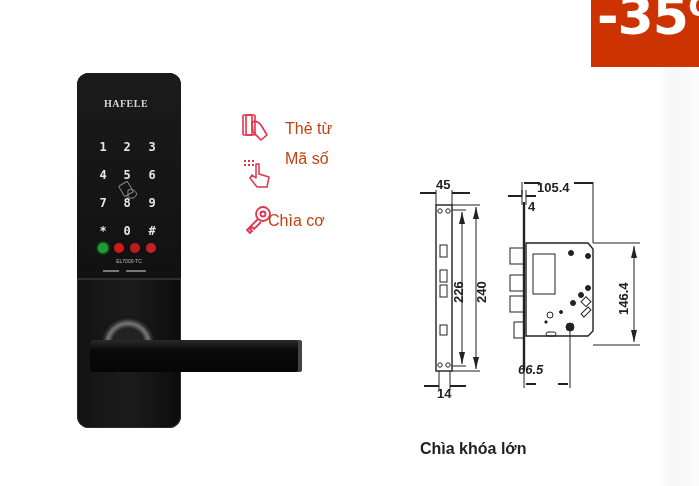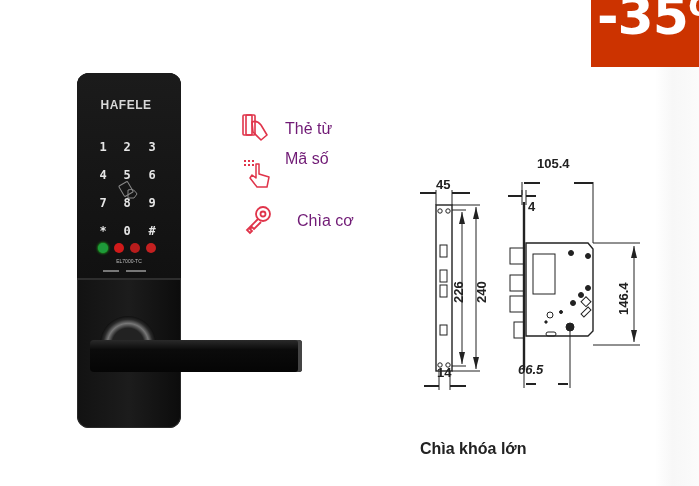--- a/index.html
+++ b/index.html
@@ -10,30 +10,30 @@
   .badge { left:591px; top:0; width:108px; height:67px; background:#cc3300; overflow:hidden; }
   .badge-text { position:absolute; left:6px; top:-14px; font-family:"DejaVu Sans", sans-serif; font-weight:bold; font-size:52px; color:#ffffff; letter-spacing:-1px; white-space:nowrap; }
 
   
   .side-shade { left:655px; top:67px; width:44px; height:419px; background:linear-gradient(90deg,#ffffff,#f7f7f7 40%,#fbfbfb); }
 
   
   .lock { left:77px; top:73px; width:104px; height:355px; background:linear-gradient(90deg,#121212,#1c1c1c 50%,#0c0c0c); border-radius:12px; box-shadow: 0 0 0 1px #2a2a2a inset; }
   .lock-panel { left:77px; top:73px; width:104px; height:205px; border-radius:12px 12px 0 0; background:linear-gradient(180deg,#1b1b1b,#111); }
   .lock-seam { left:78px; top:278px; width:102px; height:2px; background:#2e2e2e; }
-  .brand { left:77px; top:98px; width:98px; text-align:center; color:#d8d8d8; font-size:12px; font-weight:bold; letter-spacing:0.5px; }
+  .brand { left:77px; top:98px; width:98px; text-align:center; color:#d8d8d8; font-size:10px; font-weight:bold; letter-spacing:0.5px;font-family:Liberation Serif, serif; }
   .key { width:20px; text-align:center; color:#e6e6e6; font-family:"DejaVu Sans Mono", monospace; font-size:12px; font-weight:bold; }
   .led { width:10px; height:10px; border-radius:50%; }
   .model { left:77px; top:258px; width:104px; text-align:center; color:#bbb; font-size:5px; }
   .bar { height:2px; background:#777; }
   .rosette { left:100px; top:316px; width:56px; height:56px; border-radius:50%; background:radial-gradient(circle,#222 40%,#777 52%,#2a2a2a 62%,#111 70%); }
   .lever { left:90px; top:340px; width:212px; height:32px; background:linear-gradient(180deg,#2a2a2a,#0b0b0b 30%,#050505); border-radius:4px 3px 3px 4px; box-shadow: inset -4px 0 0 #444; }
 
   
-  .feat-label { font-family:"Liberation Sans", sans-serif; font-size:16px; color:#701a75; white-space:nowrap; }
+  .feat-label { font-family:"Liberation Sans", sans-serif; font-size:16px; color:#c2410c; white-space:nowrap; }
   .feat-icon { width:30px; height:30px; }
 
   
   .dim { font-family:"Liberation Sans", sans-serif; font-weight:bold; font-size:13px; color:#222; white-space:nowrap; }
   .dim-v { transform:rotate(-90deg); transform-origin:left top; }
   .caption { left:420px; top:440px; font-family:"Liberation Sans", sans-serif; font-weight:bold; font-size:16px; color:#222; white-space:nowrap; }
 </style>
 </head>
 <body>
 
@@ -107,21 +107,21 @@
 
 <div class="abs" style="left:244px;top:205px;">
   <svg class="feat-icon" viewBox="0 0 30 30">
     <g fill="none" stroke="#e0344a" stroke-width="1.8">
       <circle cx="19" cy="9" r="7"></circle>
       <circle cx="19" cy="9" r="2.5"></circle>
       <path d="M14 14 l-11 11 l3 3 l2 -2 l-2 -2 l2 -2 l2 2 l7 -7"></path>
     </g>
   </svg>
 </div>
-<div class="abs feat-label" style="left:297px;top:212px;">Chìa cơ</div>
+<div class="abs feat-label" style="left:268px;top:212px;">Chìa cơ</div>
 
 <svg class="abs" style="left:400px;top:160px;" width="260" height="250">
   <g stroke="#222" fill="none" stroke-width="1">
 
     <rect x="36" y="45" width="16" height="166" stroke-width="1.4"></rect>
     <circle cx="40" cy="51" r="2.2"></circle>
       <circle cx="48" cy="51" r="2.2"></circle>
     <circle cx="40" cy="205" r="2.2"></circle>
       <circle cx="48" cy="205" r="2.2"></circle>
     <rect x="40" y="85" width="7" height="12"></rect>
@@ -192,21 +192,21 @@
     <polygon points="62,52 59,64 65,64"></polygon>
       <polygon points="62,204 59,192 65,192"></polygon>
     <polygon points="76,47 73,59 79,59"></polygon>
       <polygon points="76,209 73,197 79,197"></polygon>
     <polygon points="234,86 231,98 237,98"></polygon>
       <polygon points="234,182 231,170 237,170"></polygon>
   </g>
 </svg>
 
 <div class="abs dim" style="left:436px;top:177px;">45</div>
-<div class="abs dim" style="left:437px;top:365px;">14</div>
+<div class="abs dim" style="left:437px;top:386px;">14</div>
 <div class="abs dim dim-v" style="left:451px;top:303px;">226</div>
 <div class="abs dim dim-v" style="left:474px;top:303px;">240</div>
-<div class="abs dim" style="left:537px;top:156px;">105.4</div>
+<div class="abs dim" style="left:537px;top:180px;">105.4</div>
 <div class="abs dim" style="left:528px;top:199px;">4</div>
 <div class="abs dim dim-v" style="left:616px;top:315px;">146.4</div>
 <div class="abs dim" style="left:518px;top:362px;font-style:italic;">66.5</div>
 
 <div class="abs caption">Chìa khóa lớn</div>
 
 </body></html>

